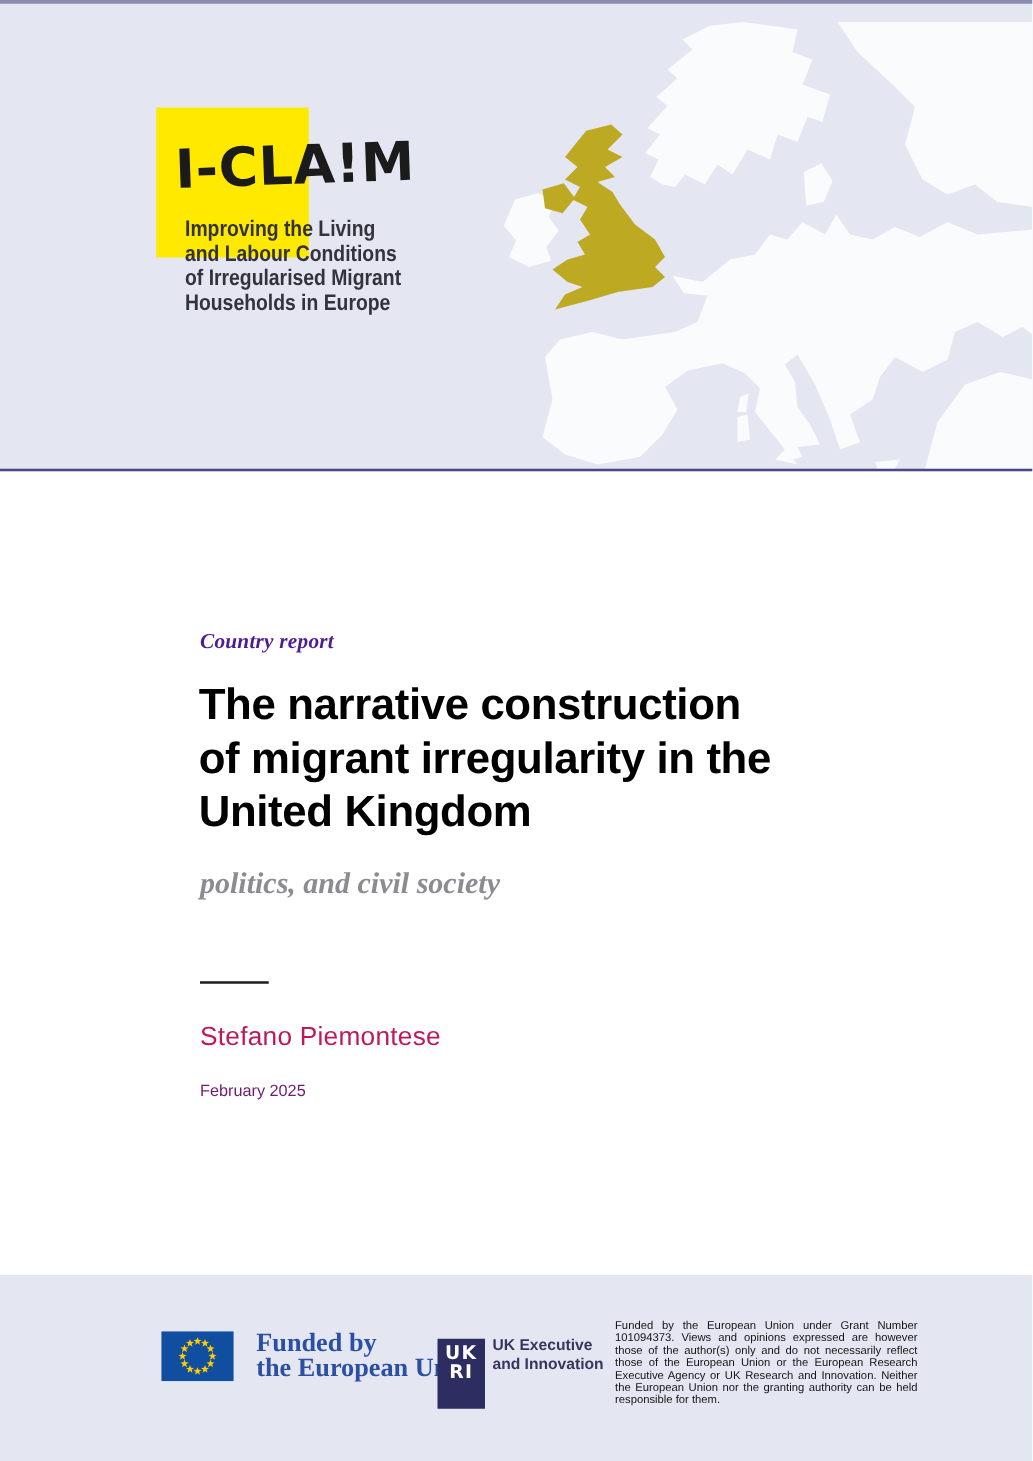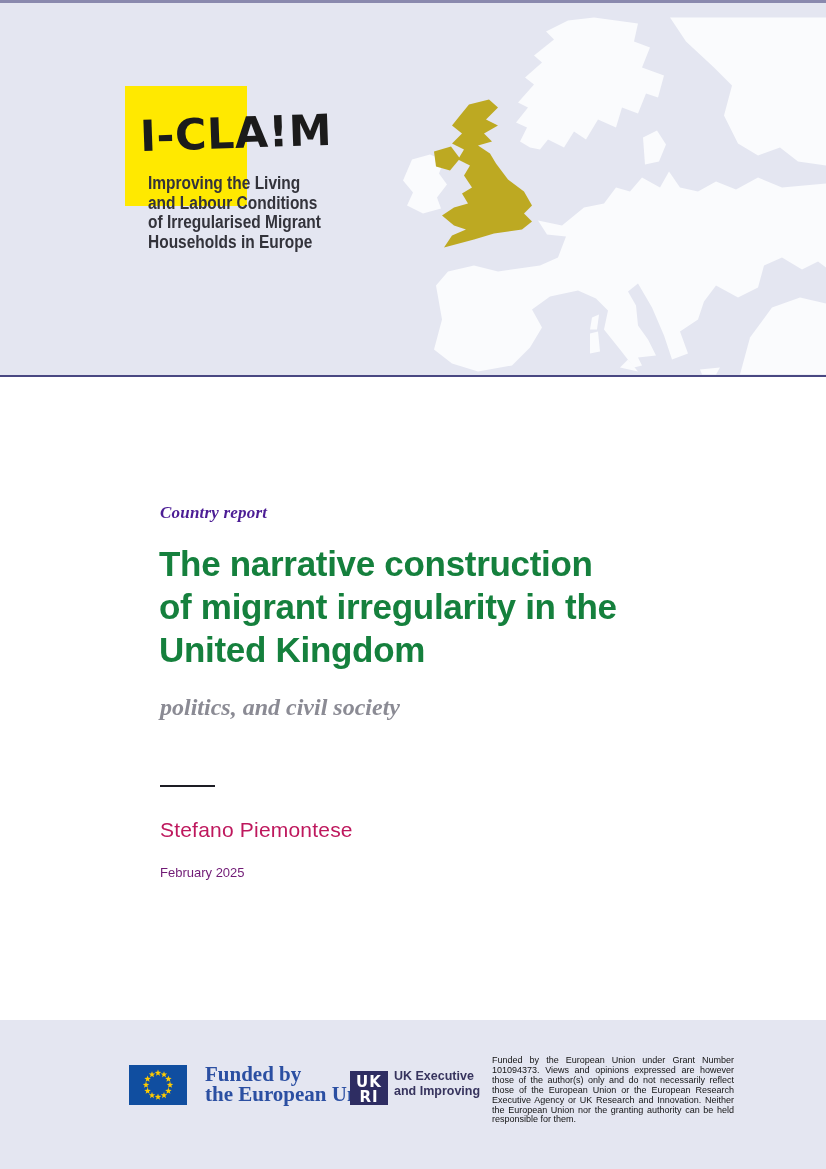--- a/index.html
+++ b/index.html
@@ -37,21 +37,21 @@
 
   
   .kicker {
     position:absolute; left:160px; top:503px;
     font-family:"Liberation Serif", serif; font-style:italic; font-weight:bold;
     font-size:17px; color:#4c1d95; letter-spacing:0.2px;
   }
   .title {
     position:absolute; left:159px; top:542px;
     font-family:"Liberation Sans", sans-serif; font-weight:bold;
-    font-size:35px; line-height:43px; color:#15803d; letter-spacing:-0.3px;
+    font-size:35px; line-height:43px; color:#000000; letter-spacing:-0.3px;
   }
   .subtitle {
     position:absolute; left:160px; top:690px;
     font-family:"Liberation Serif", serif; font-style:italic;
     font-size:24px; line-height:35px; color:#8b8b94;
   }
   .rule {
     position:absolute; left:160px; top:785px; width:55px; height:0;
     border:none; border-top:2px solid #1d1d24;
   }
@@ -68,21 +68,21 @@
   .footer {
     position:absolute; left:0; top:1020px; width:826px; height:149px;
     background:#e4e6f1;
   }
   .eu-flag { position:absolute; left:129px; top:45px; width:58px; height:40px; }
   .eu-text {
     position:absolute; left:205px; top:44px;
     font-weight:bold; font-size:21px; line-height:20px; color:#2b4fa2;font-family:Liberation Serif, serif;
   }
   .ukri-badge {
-    position:absolute; left:350px; top:51px; width:38px; height:34px;
+    position:absolute; left:350px; top:51px; width:38px; height:56px;
     background:#2e2d62; color:#ffffff;
     font-family:"DejaVu Sans", sans-serif; font-weight:bold;
     font-size:15px; line-height:15px; text-align:center; padding-top:4px;
     letter-spacing:1px;
   }
   .ukri-text {
     position:absolute; left:394px; top:49px;
     font-weight:bold; font-size:12.5px; line-height:15px; color:#37345e;
   }
   .disclaimer {
@@ -177,19 +177,19 @@
       <div>the European Union</div>
     </div>
 
     <div class="ukri-badge">
       <div>UK</div>
       <div>RI</div>
     </div>
 
     <div class="ukri-text">
       <div>UK Executive</div>
-      <div>and Improving</div>
+      <div>and Innovation</div>
     </div>
 
     <p class="disclaimer">Funded by the European Union under Grant Number 101094373. Views and opinions expressed are however those of the author(s) only and do not necessarily reflect those of the European Union or the European Research Executive Agency or UK Research and Innovation. Neither the European Union nor the granting authority can be held responsible for them.</p>
   </footer>
 
 </div>
 
 </body></html>

